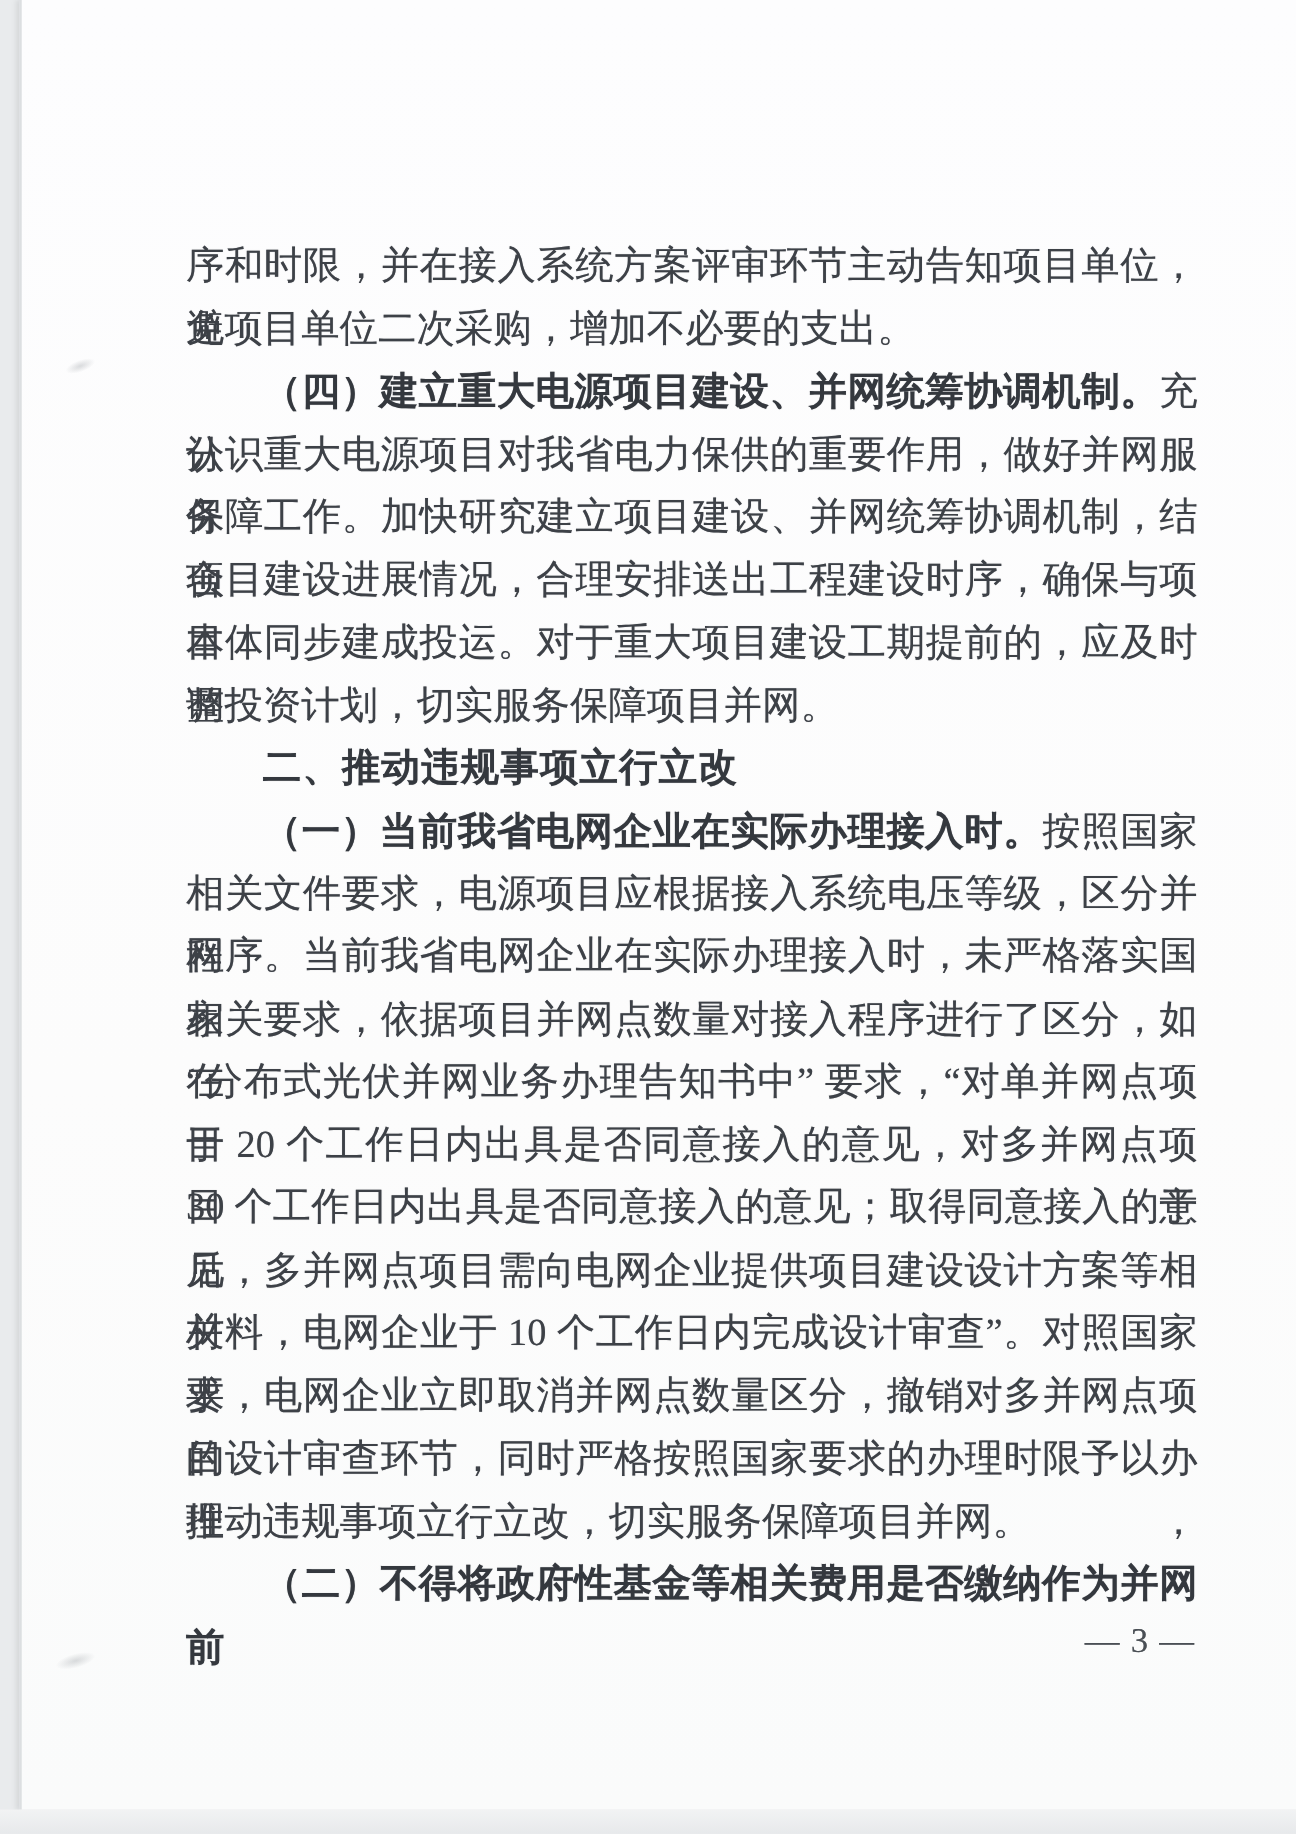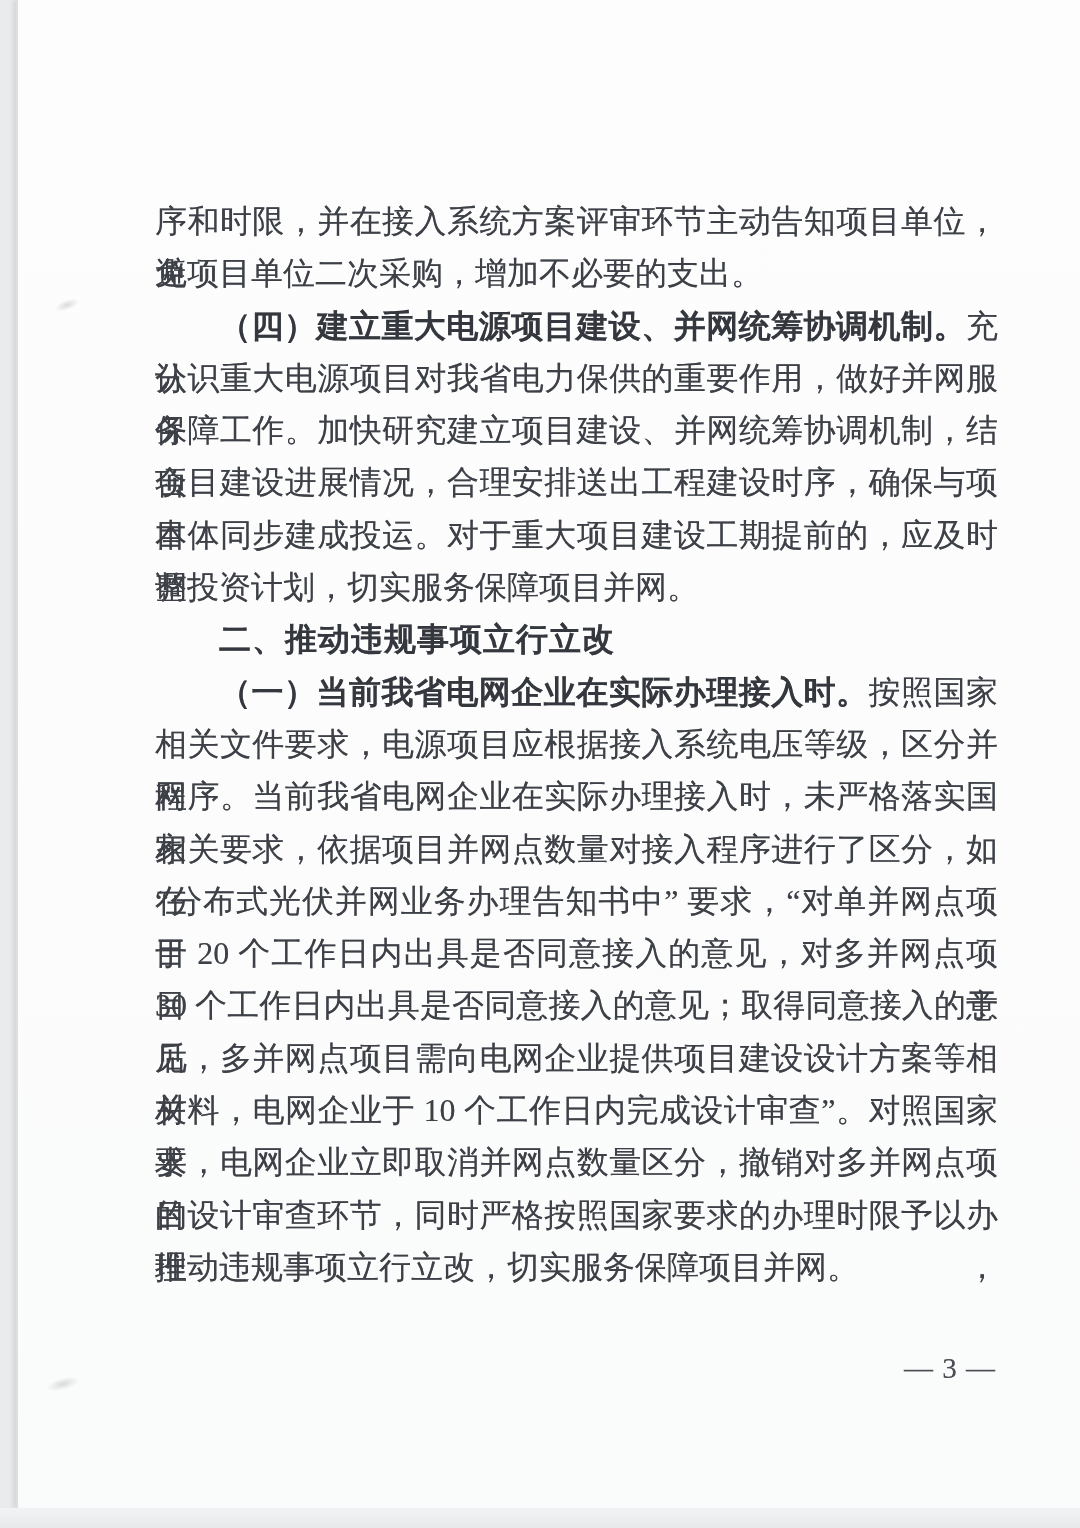--- a/index.html
+++ b/index.html
@@ -70,16 +70,17 @@
       <div class="line full"><span>程序。当前我省电网企业在实际办理接入时，未严格落实国家</span></div>
       <div class="line full"><span>相关要求，依据项目并网点数量对接入程序进行了区分，如在</span></div>
       <div class="line full"><span>“分布式光伏并网业务办理告知书中” 要求，“对单并网点项目</span></div>
       <div class="line full"><span>于 20 个工作日内出具是否同意接入的意见，对多并网点项目于</span></div>
       <div class="line full"><span>30 个工作日内出具是否同意接入的意见；取得同意接入的意见</span></div>
       <div class="line full"><span>后，多并网点项目需向电网企业提供项目建设设计方案等相关</span></div>
       <div class="line full"><span>材料，电网企业于 10 个工作日内完成设计审查”。对照国家要</span></div>
       <div class="line full"><span>求，电网企业立即取消并网点数量区分，撤销对多并网点项目</span></div>
       <div class="line full"><span>的设计审查环节，同时严格按照国家要求的办理时限予以办理，</span></div>
       <div class="line"><span>推动违规事项立行立改，切实服务保障项目并网。</span></div>
+      <div class="line full indent"><span class="b">（二）不得将政府性基金等相关费用是否缴纳作为并网前</span></div>
     </div>
   <div class="page-number">— 3 —</div>
 </div>
 <div class="bottom-edge"></div>
 
 </body></html>

